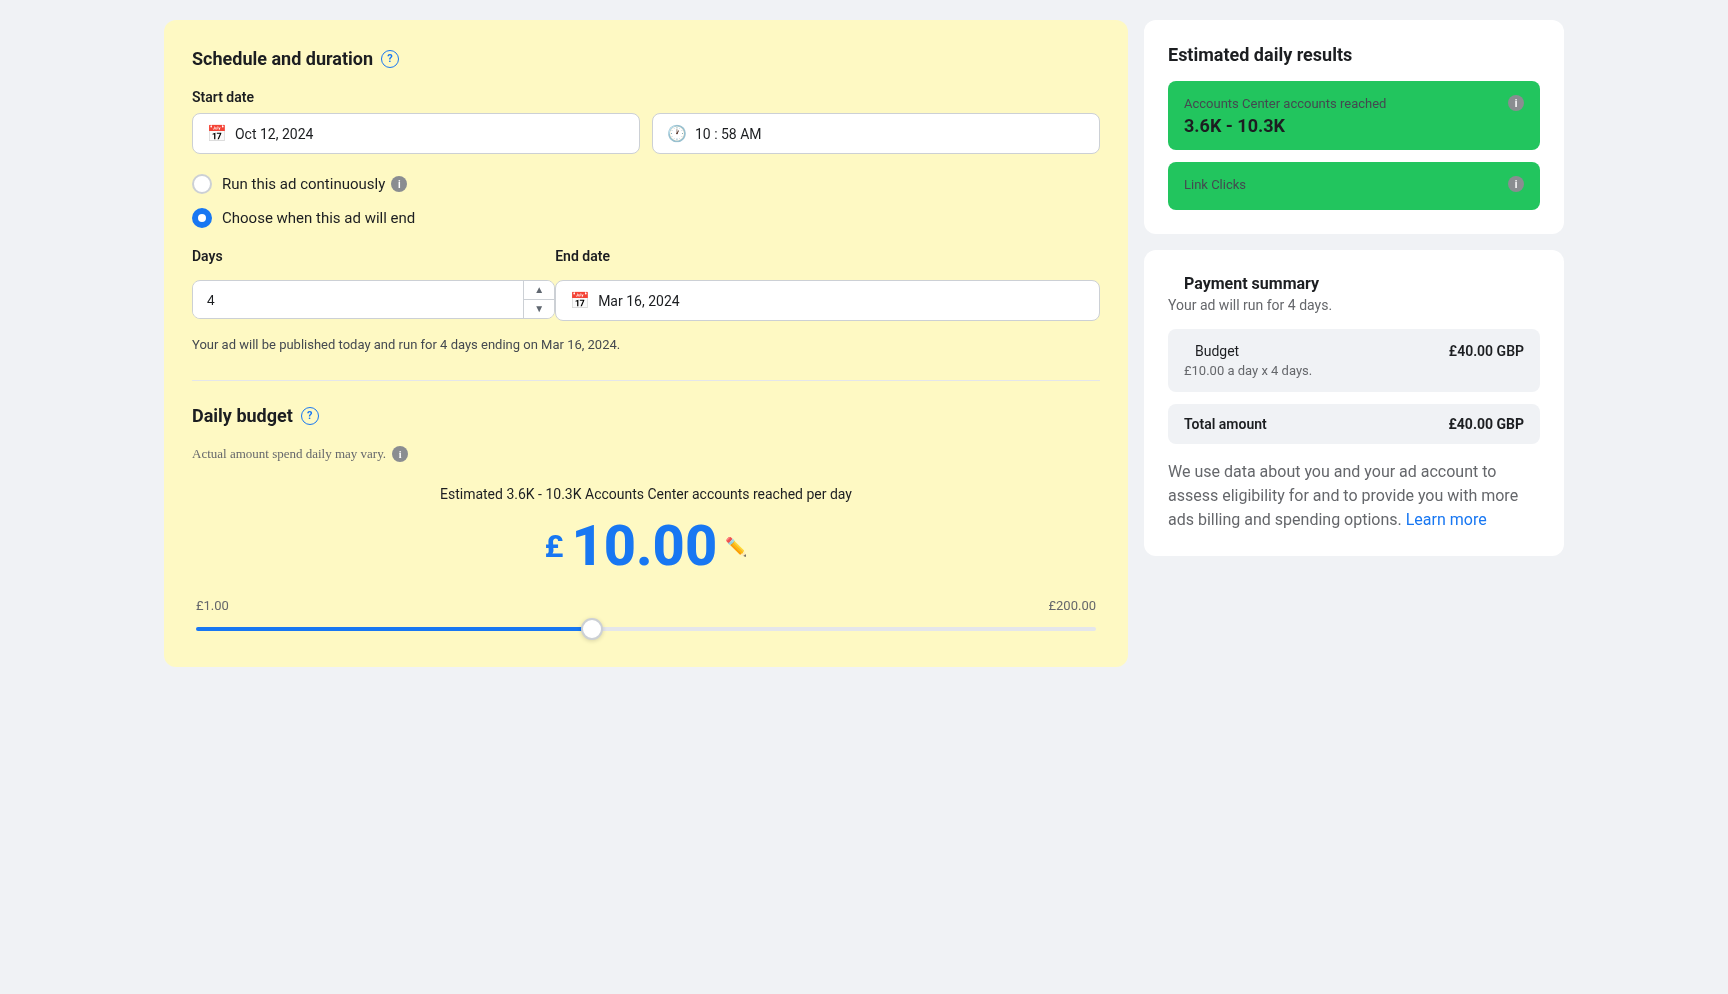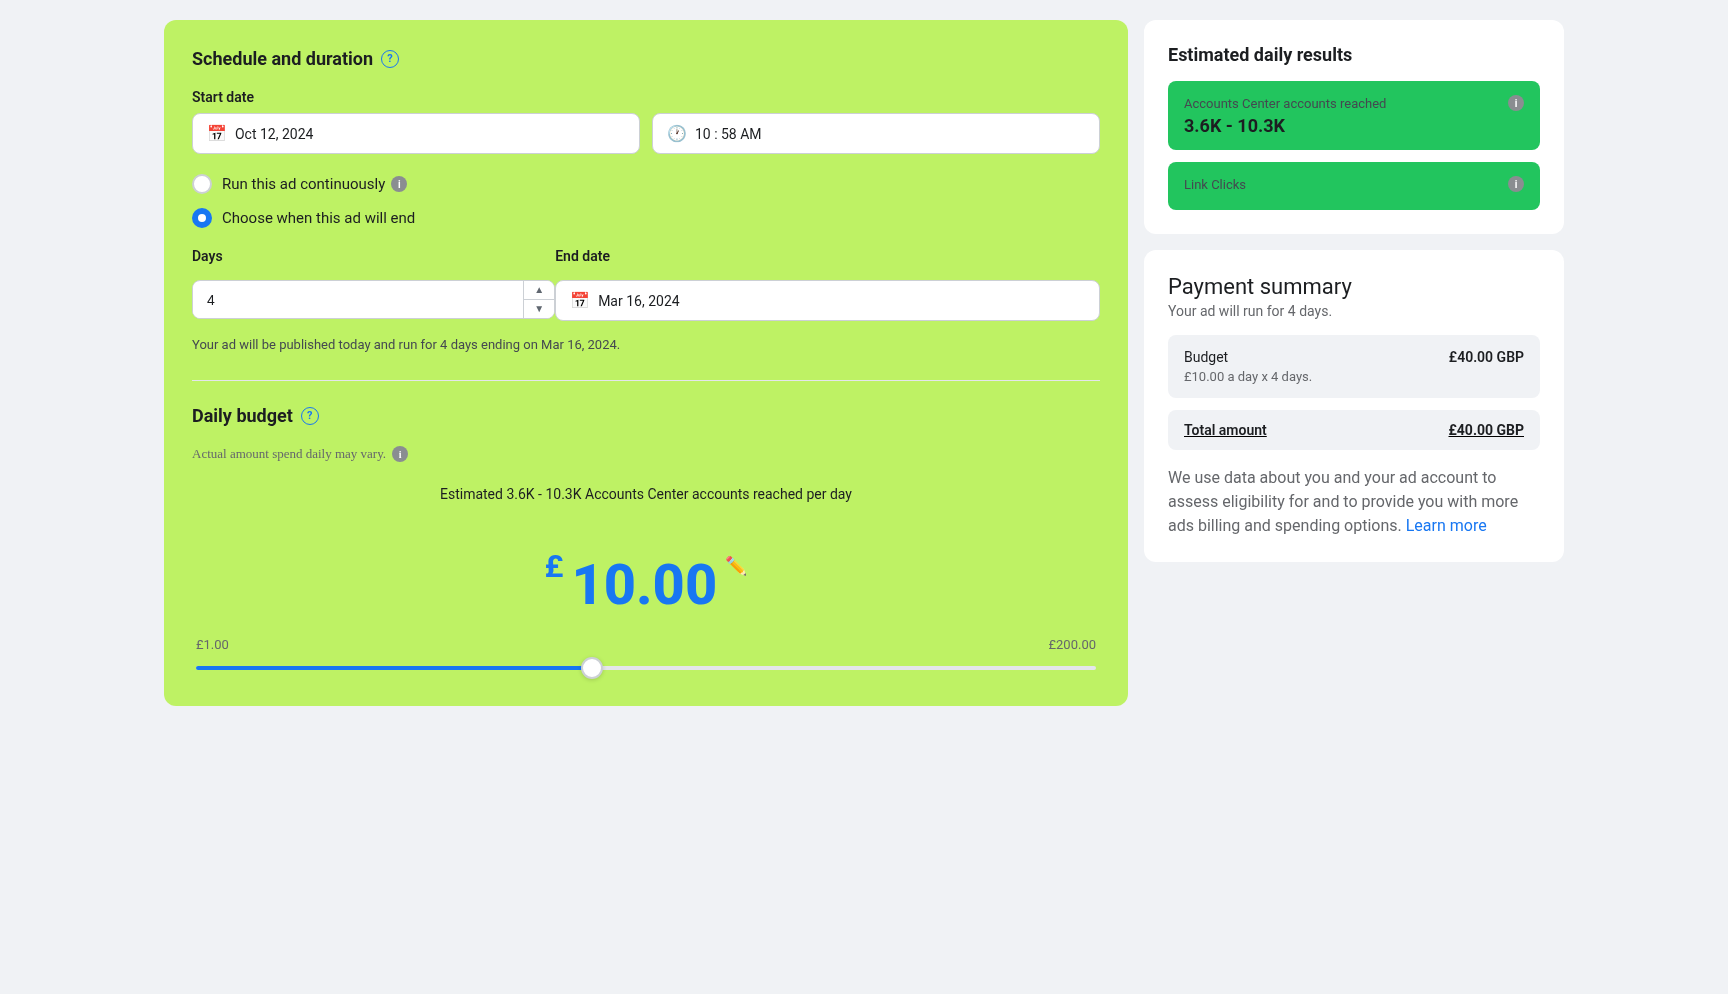--- a/index.html
+++ b/index.html
@@ -12,21 +12,21 @@
       min-height: 100vh;
       padding: 20px;
     }
     .main-container {
       display: flex;
       gap: 16px;
       max-width: 1400px;
       width: 100%;
     }
     .left-panel {
-      background: #bef264;
+      background: #fef9c3;
       border-radius: 12px;
       padding: 28px;
       flex: 1;
       min-width: 0;
     }
     .right-panel {
       width: 420px;
       flex-shrink: 0;
       display: flex;
       flex-direction: column;
@@ -228,21 +228,20 @@
     .currency-symbol {
       font-size: 32px;
       font-weight: 700;
       color: #1877f2;
     }
     .budget-amount {
       font-size: 56px;
       font-weight: 800;
       color: #1877f2;
       line-height: 1;
-      margin-top: 39px;
     }
     .edit-icon {
       color: #1877f2;
       font-size: 18px;
       cursor: pointer;
     }
     .slider-container {
       padding: 0 4px;
     }
     .slider-labels {
@@ -321,62 +320,63 @@
       justify-content: center;
       width: 16px;
       height: 16px;
       background: #8a8d91;
       border-radius: 50%;
       color: #fff;
       font-size: 10px;
       font-weight: 700;
     }
     .payment-title {
-      font-size: 22px;
-      font-weight: 400;
+      font-size: 16px;
+      font-weight: 700;
       color: #1c1e21;
       margin-bottom: 4px;
+      margin-left: 16px;
     }
     .payment-subtitle {
       font-size: 14px;
       color: #65676b;
       margin-bottom: 16px;
     }
     .payment-detail-card {
       background: #f0f2f5;
       border-radius: 8px;
       padding: 14px 16px;
       margin-bottom: 12px;
     }
     .payment-row {
       display: flex;
       justify-content: space-between;
       align-items: flex-end;
       margin-bottom: 4px;
+      margin-left: 11px;
     }
     .payment-row-label {
       font-size: 14px;
       color: #1c1e21;
     }
     .payment-row-value {
       font-size: 14px;
       color: #1c1e21;
       font-weight: 600;
     }
     .payment-row-sub {
       font-size: 13px;
       color: #65676b;
     }
     .total-row {
       display: flex;
       justify-content: space-between;
       padding: 12px 16px;
       background: #f0f2f5;
       border-radius: 8px;
-      text-decoration: underline;
     }
     .total-label {
       font-size: 14px;
       color: #1c1e21;
       font-weight: 600;
     }
     .total-value {
       font-size: 14px;
       color: #1c1e21;
       font-weight: 700;

